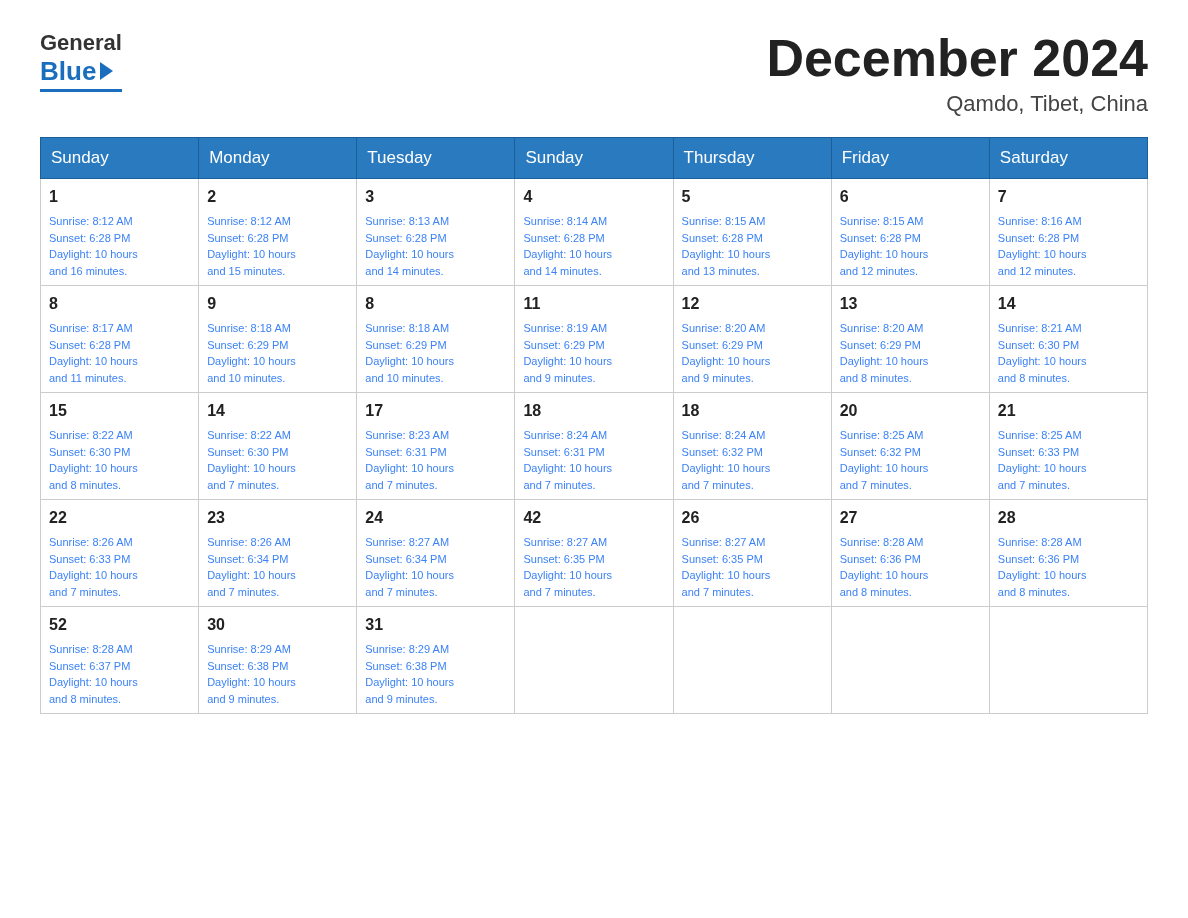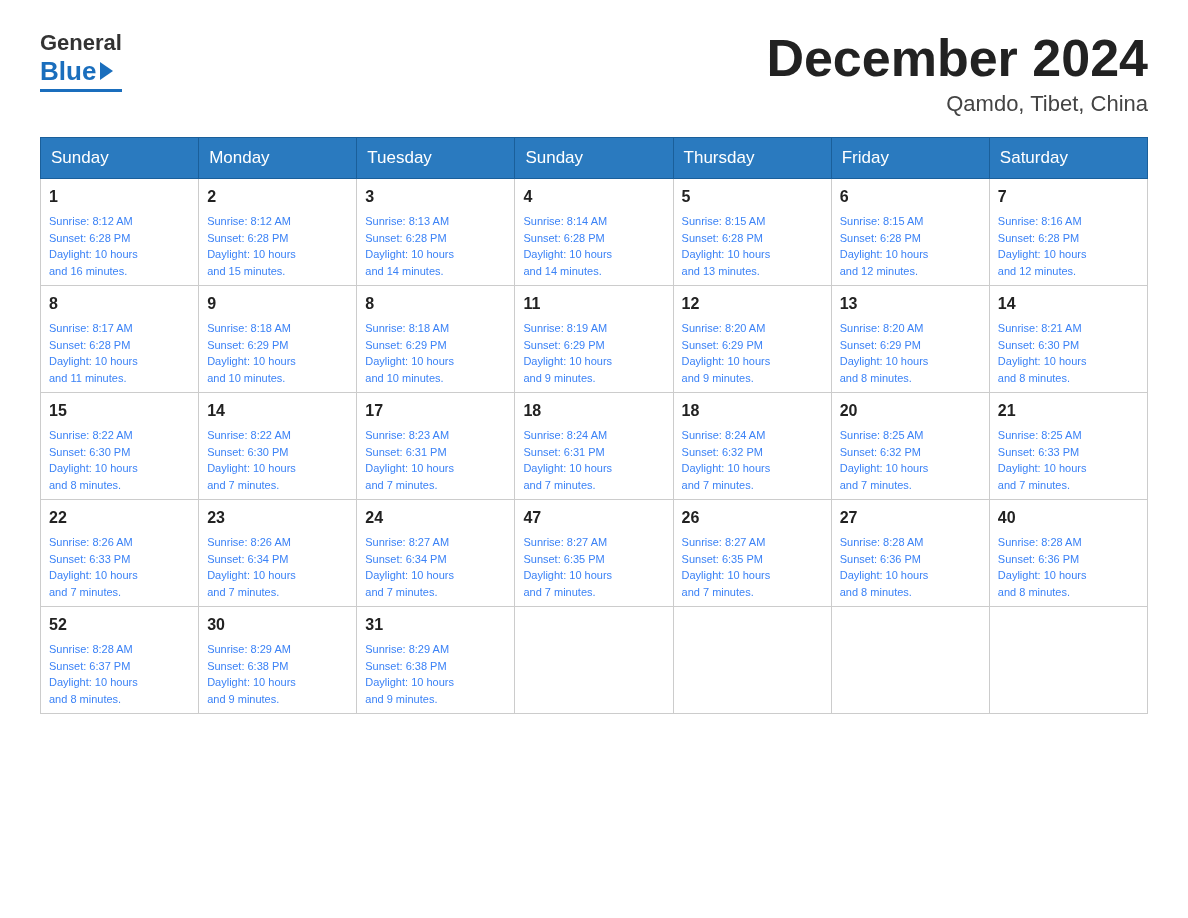--- a/index.html
+++ b/index.html
@@ -240,33 +240,33 @@
         </td>
         <td>
           <span class="day-number">23</span>
           <div class="day-info">Sunrise: 8:26 AM<br>Sunset: 6:34 PM<br>Daylight: 10 hours<br>and 7 minutes.</div>
         </td>
         <td>
           <span class="day-number">24</span>
           <div class="day-info">Sunrise: 8:27 AM<br>Sunset: 6:34 PM<br>Daylight: 10 hours<br>and 7 minutes.</div>
         </td>
         <td>
-          <span class="day-number">47</span>
+          <span class="day-number">42</span>
           <div class="day-info">Sunrise: 8:27 AM<br>Sunset: 6:35 PM<br>Daylight: 10 hours<br>and 7 minutes.</div>
         </td>
         <td>
           <span class="day-number">26</span>
           <div class="day-info">Sunrise: 8:27 AM<br>Sunset: 6:35 PM<br>Daylight: 10 hours<br>and 7 minutes.</div>
         </td>
         <td>
           <span class="day-number">27</span>
           <div class="day-info">Sunrise: 8:28 AM<br>Sunset: 6:36 PM<br>Daylight: 10 hours<br>and 8 minutes.</div>
         </td>
         <td>
-          <span class="day-number">40</span>
+          <span class="day-number">28</span>
           <div class="day-info">Sunrise: 8:28 AM<br>Sunset: 6:36 PM<br>Daylight: 10 hours<br>and 8 minutes.</div>
         </td>
       </tr>
       <tr>
         <td>
           <span class="day-number">52</span>
           <div class="day-info">Sunrise: 8:28 AM<br>Sunset: 6:37 PM<br>Daylight: 10 hours<br>and 8 minutes.</div>
         </td>
         <td>
           <span class="day-number">30</span>

